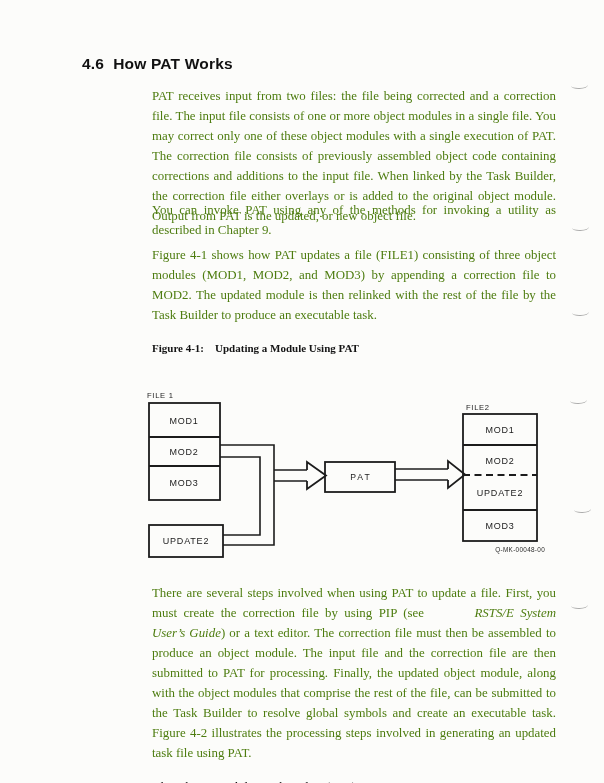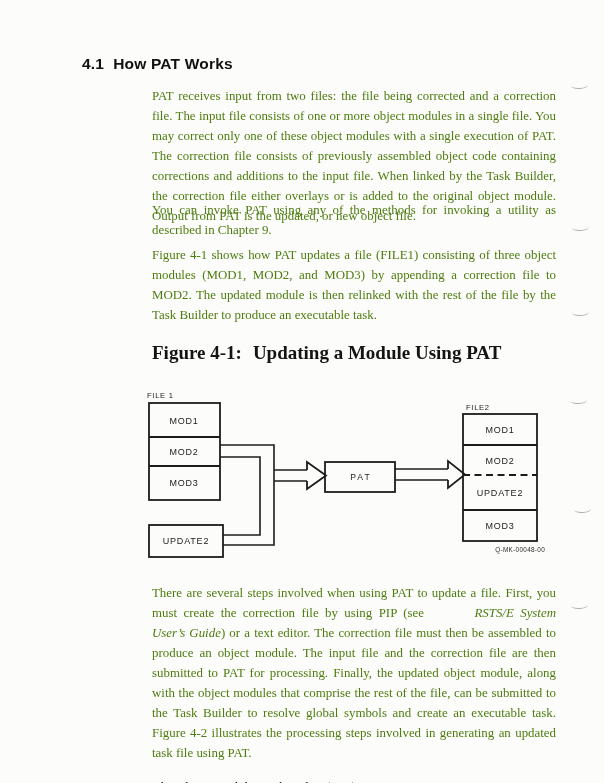--- a/index.html
+++ b/index.html
@@ -26,21 +26,21 @@
     text-align:justify;text-justify:inter-word;
     color:#4d7c0f;
   }
   .para1{top:86px;}
   .para2{top:200px;}
   .para3{top:245px;}
   .para4{top:583px;}
   .body i{font-style:italic;margin-left:44px;}
   .caption{
     position:absolute;left:152px;top:342px;
-    font-size:19px;font-weight:bold;color:#141414;
+    font-size:11px;font-weight:bold;color:#141414;
     white-space:nowrap;
   }
   .caption .cap-label{margin-right:11px;}
   .diagram{position:absolute;left:0;top:385px;}
   .diagram text{
     font-family:"Liberation Sans", sans-serif;
     fill:#1b1b1b;
   }
   .diagram .boxlabel{font-size:9px;letter-spacing:0.8px;}
   .diagram .filelabel{font-size:7.6px;letter-spacing:0.7px;}
@@ -63,21 +63,21 @@
   .a4{left:570px;top:397px;}
   .a5{left:574px;top:506px;}
   .a6{left:571px;top:602px;}
 </style>
 </head>
 <body>
 
 <div class="page">
 
   <div class="heading">
-    <span class="sec-num">4.1</span><span>How PAT Works</span>
+    <span class="sec-num">4.6</span><span>How PAT Works</span>
   </div>
 
   <p class="body para1">PAT receives input from two files: the file being corrected and a correction file. The input file consists of one or more object modules in a single file. You may correct only one of these object modules with a single execution of PAT. The correction file consists of previously assembled object code containing corrections and additions to the input file. When linked by the Task Builder, the correction file either overlays or is added to the original object module. Output from PAT is the updated, or new object file.</p>
   <p class="body para2">You can invoke PAT using any of the methods for invoking a utility as described in Chapter 9.</p>
   <p class="body para3">Figure 4-1 shows how PAT updates a file (FILE1) consisting of three object modules (MOD1, MOD2, and MOD3) by appending a correction file to MOD2. The updated module is then relinked with the rest of the file by the Task Builder to produce an executable task.</p>
 
   <div class="caption">
     <span class="cap-label">Figure 4-1:</span><span>Updating a Module Using PAT</span>
   </div>
 

